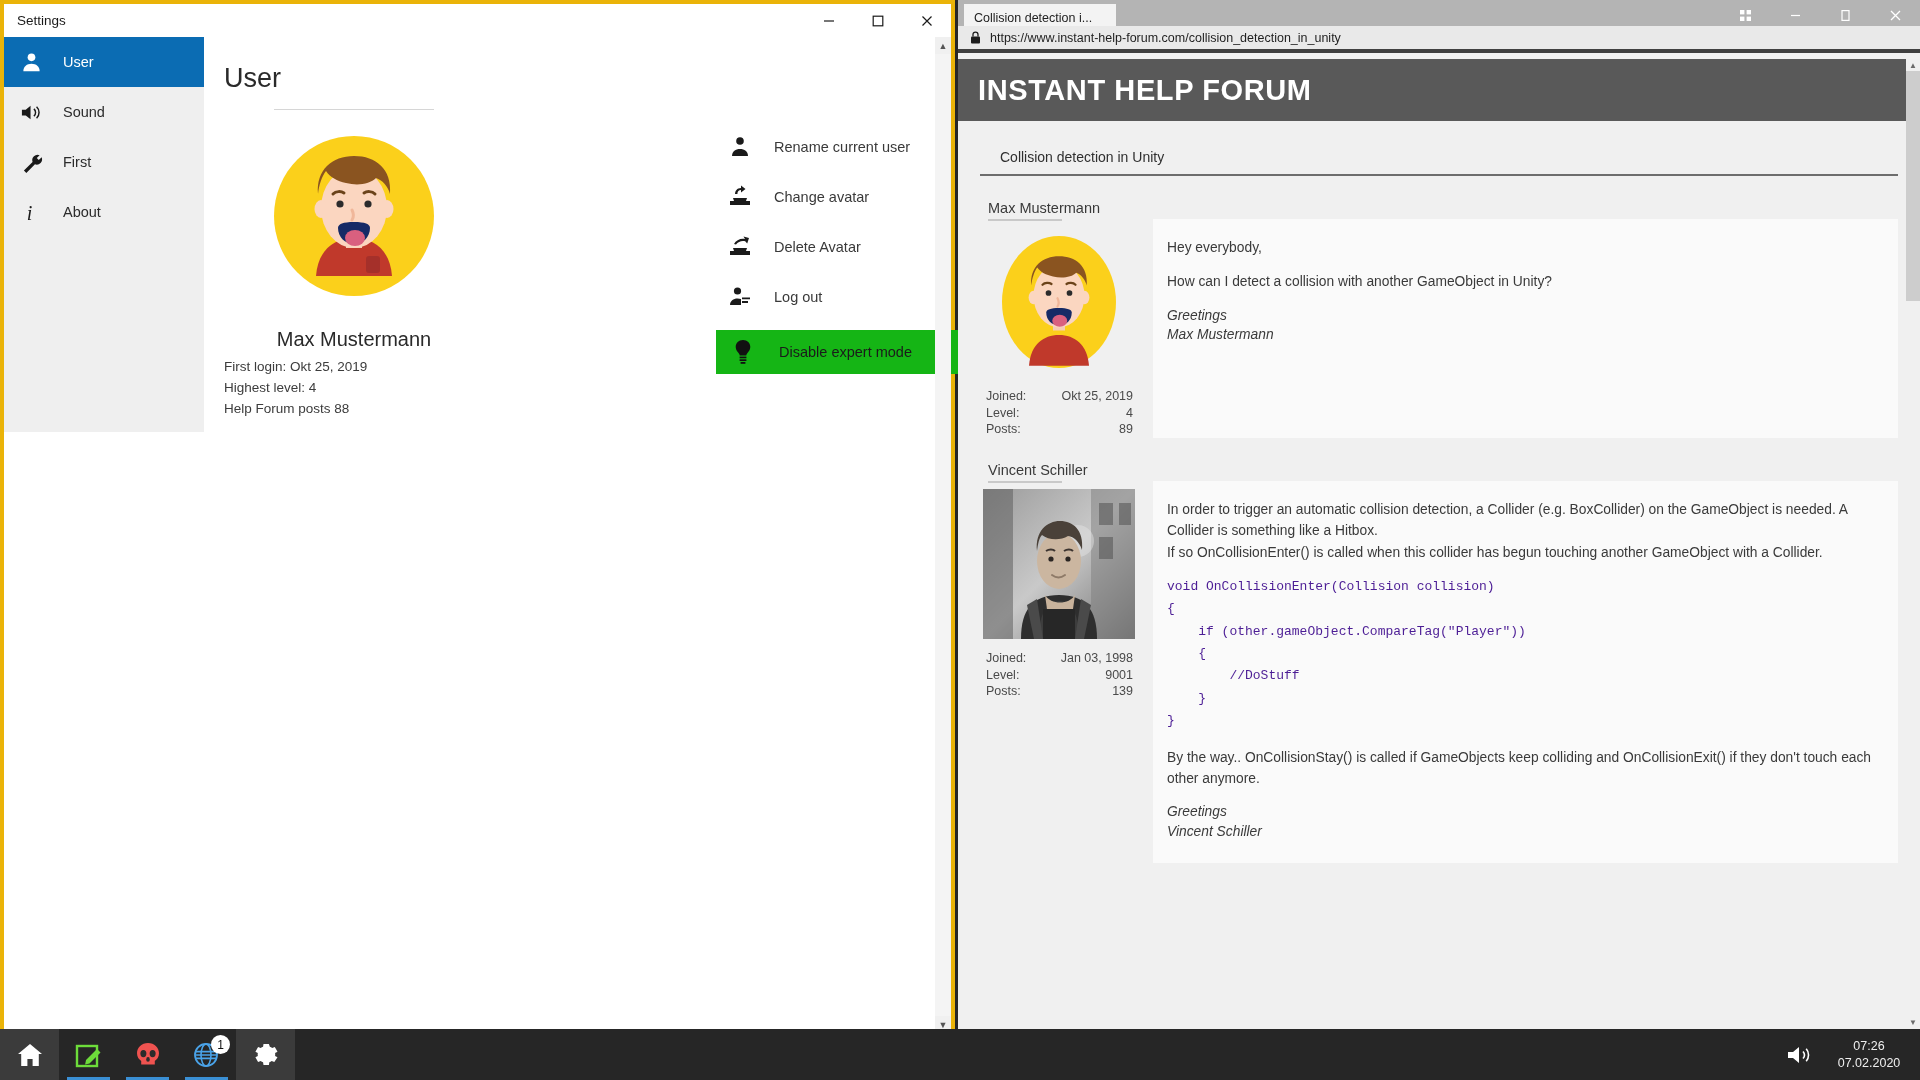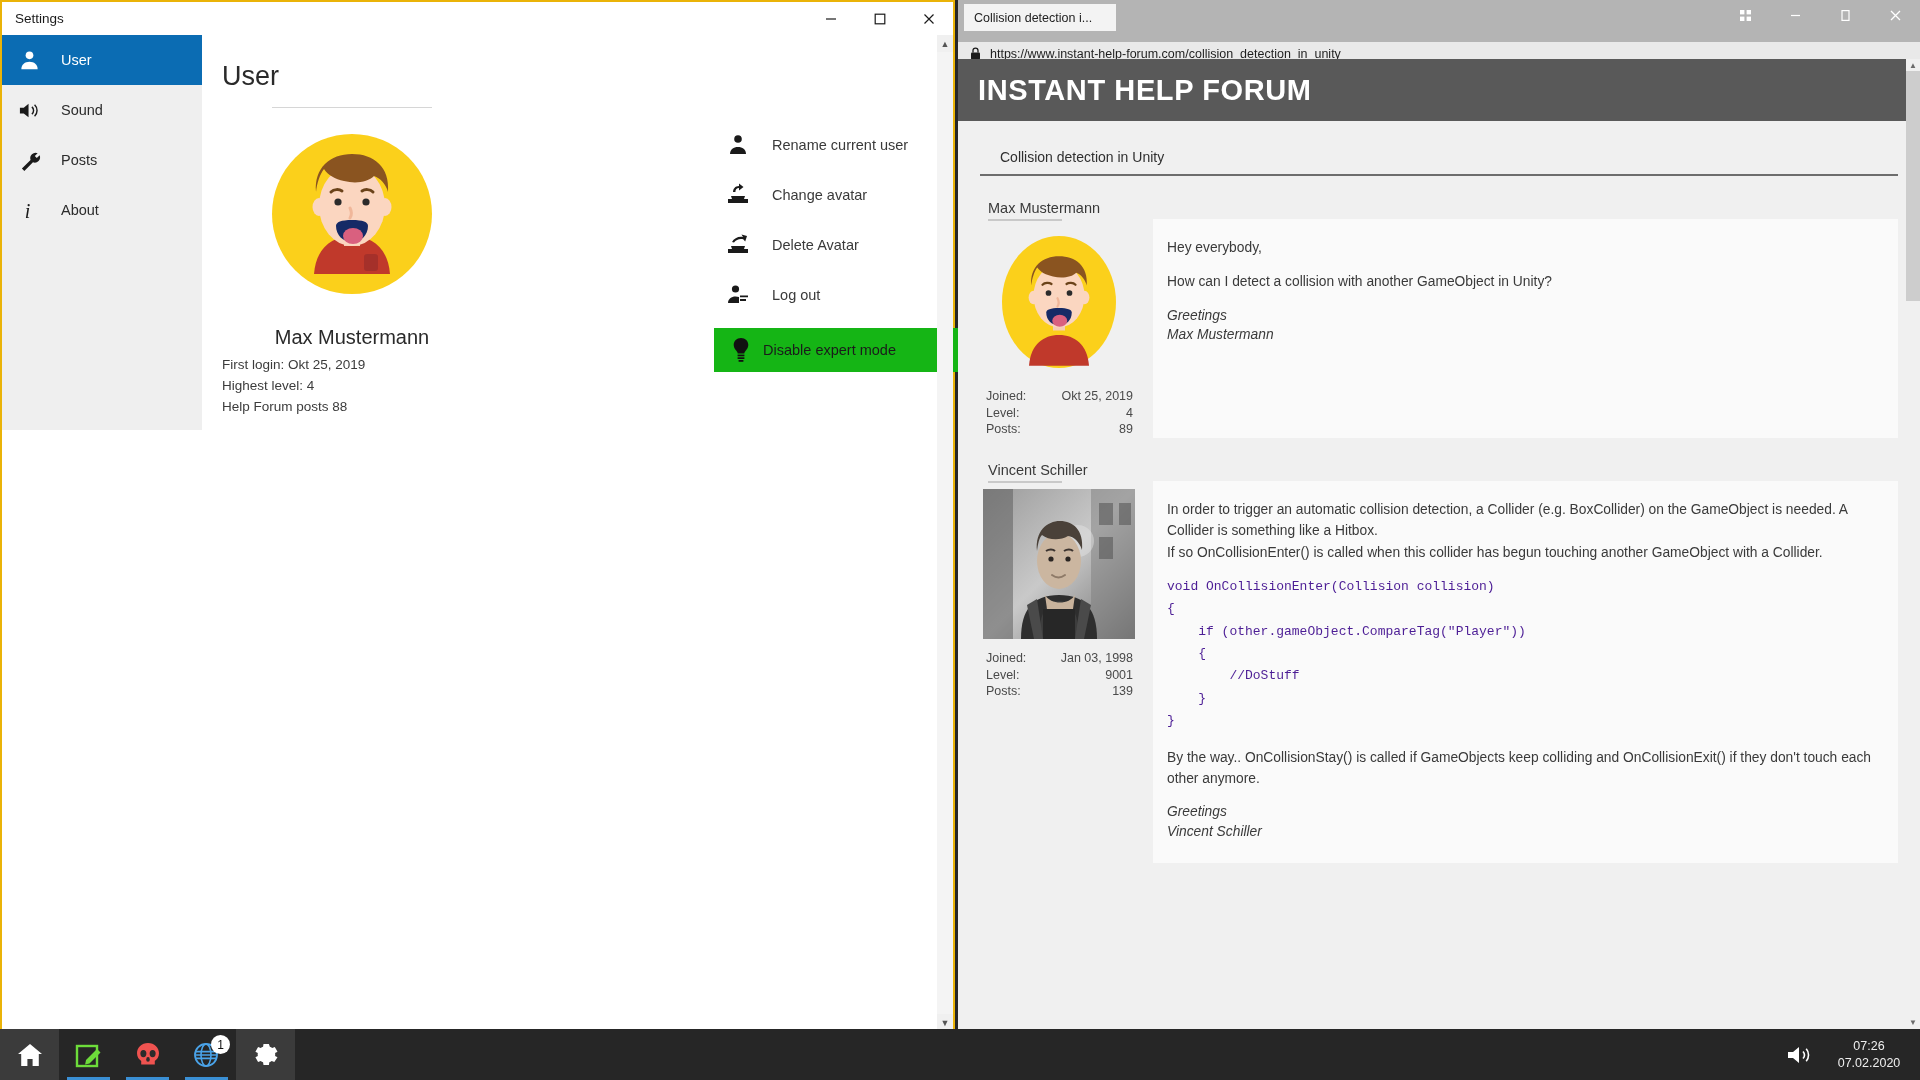--- a/index.html
+++ b/index.html
@@ -87,21 +87,21 @@
     height: 38px; display: flex; align-items: center; gap: 12px;
     padding-left: 14px; font-size: 14px; color: #e6e6e6; background: #252525;
   }
   .ctx-item.sel { background: #0a84ff; color: #ffffff; }
   .ctx-item svg { width: 20px; height: 20px; fill: #ffffff; flex: none; }
   .cursor-arrow { position:absolute; left: 204px; top: 778px; width: 18px; height: 26px; }
 
   
   .settings-win {
     position: absolute; left: 0; top: 0; width: 955px; height: 1029px;
-    background: #ffffff; border: 2px solid #eab308;
+    background: #ffffff; border: 4px solid #eab308;
     box-shadow: 0 0 6px rgba(0,0,0,.25);
   }
   .sw-title {
     position: relative; height: 33px; background: #ffffff;
     display: flex; align-items: center;
   }
   .sw-title .t { font-size: 13.5px; color: #1a1a1a; margin-left: 13px; }
   .sw-btns { position: absolute; right: 0; top: 0; display: flex; }
   .sw-btn {
     width: 49px; height: 33px; display:flex; align-items:center; justify-content:center;
@@ -132,38 +132,38 @@
   .profile-stats { margin-top: 6px; font-size: 13.5px; color: #3c3c3c; line-height: 1.55; text-align: left; padding-left: 0px; }
 
   .actions { position: absolute; left: 512px; top: 85px; width: 300px; }
   .action-item {
     height: 50px; display: flex; align-items: center; gap: 22px; padding-left: 12px;
     font-size: 14.5px; color: #3a3a3a;
   }
   .action-item svg { width: 24px; height: 24px; fill: #1a1a1a; flex:none; }
   .action-item.expert {
     background: #15b515; color: #1b1b1b; height: 44px; width: 285px; margin-top: 8px;
-    padding-left: 17px; gap: 12px;
+    padding-left: 17px; gap: 26px;
   }
   .action-item.expert svg { width: 20px; height: 24px; fill: #111; }
 
   .sw-scroll { position:absolute; right: 0; top: 0; width: 16px; height: 996px; background:#f4f4f4; }
   .sw-scroll .up, .sw-scroll .dn {
     position:absolute; left:0; width:16px; height:17px;
     display:flex; align-items:center; justify-content:center; color:#555; font-size:9px; background:#f0f0f0;
   }
   .sw-scroll .up { top: 0; } .sw-scroll .dn { bottom: 0; }
   .sw-scroll .thumb { position:absolute; left:0; top:17px; width:16px; height:0px; background:#cdcdcd; }
 
   
   .browser {
     position: absolute; left: 958px; top: 0; width: 962px; height: 1029px;
     background: #f1f1f1;
   }
-  .br-tabbar { position: relative; height: 42px; background: #b4b4b4; }
+  .br-tabbar { position: relative; height: 26px; background: #b4b4b4; }
   .br-tab {
     position: absolute; left: 6px; top: 4px; height: 27px; width: 152px;
     background: #f3f3f3; display: flex; align-items: center; padding-left: 10px;
     font-size: 12.5px; color: #222;
   }
   .br-winbtns { position:absolute; right: 0; top: 0; display: flex; }
   .br-wb { width: 50px; height: 31px; display:flex; align-items:center; justify-content:center; color:#fff; }
   .br-wb svg { width: 13px; height: 13px; }
   .br-urlbar {
     position: relative; height: 27px; background: #e9e9e9;
@@ -363,21 +363,21 @@
               <path d="M2 9h4l5-4v14l-5-4H2z"></path>
               <path d="M14.5 8.2a5 5 0 010 7.6" stroke="#1a1a1a" stroke-width="1.5" fill="none"></path>
               <path d="M17.3 6a8.3 8.3 0 010 12" stroke="#1a1a1a" stroke-width="1.5" fill="none"></path>
             </svg>
           <span>Sound</span>
         </div>
         <div class="nav-item">
           <svg viewBox="0 0 24 24">
               <path d="M20.5 4.4a5.6 5.6 0 00-7.4 7l-9 9 2.5 2.5 9-9a5.6 5.6 0 007-7.4l-3 3-2.1-2.1z"></path>
             </svg>
-          <span>Posts</span>
+          <span>First</span>
         </div>
         <div class="nav-item">
           <svg viewBox="0 0 24 24">
               <text x="7" y="20" font-size="21" font-style="italic" font-family="serif" fill="#1a1a1a">i</text>
             </svg>
           <span>About</span>
         </div>
       </div>
 
       <div class="sw-content">

